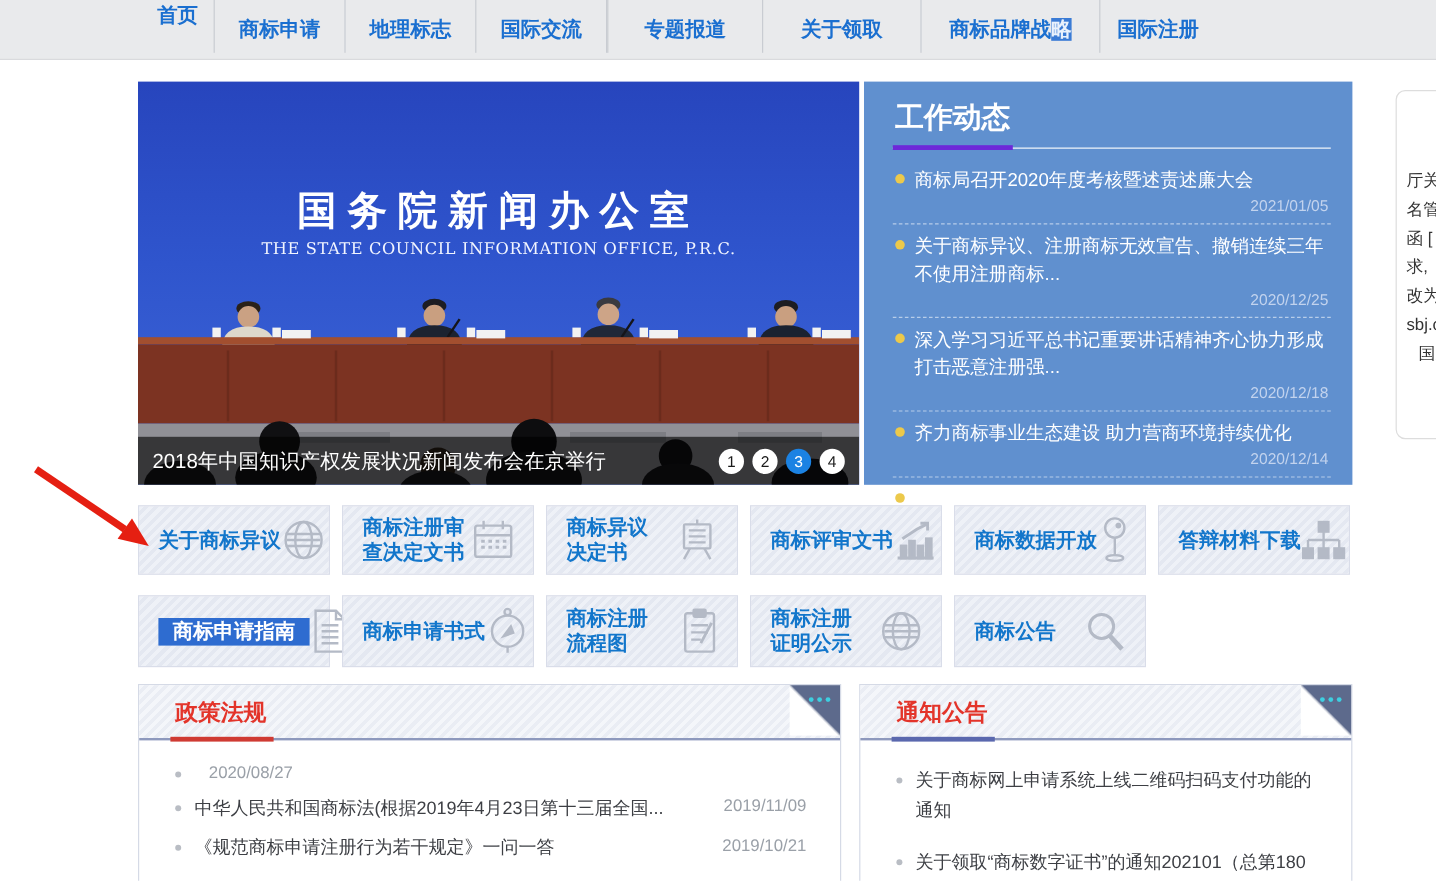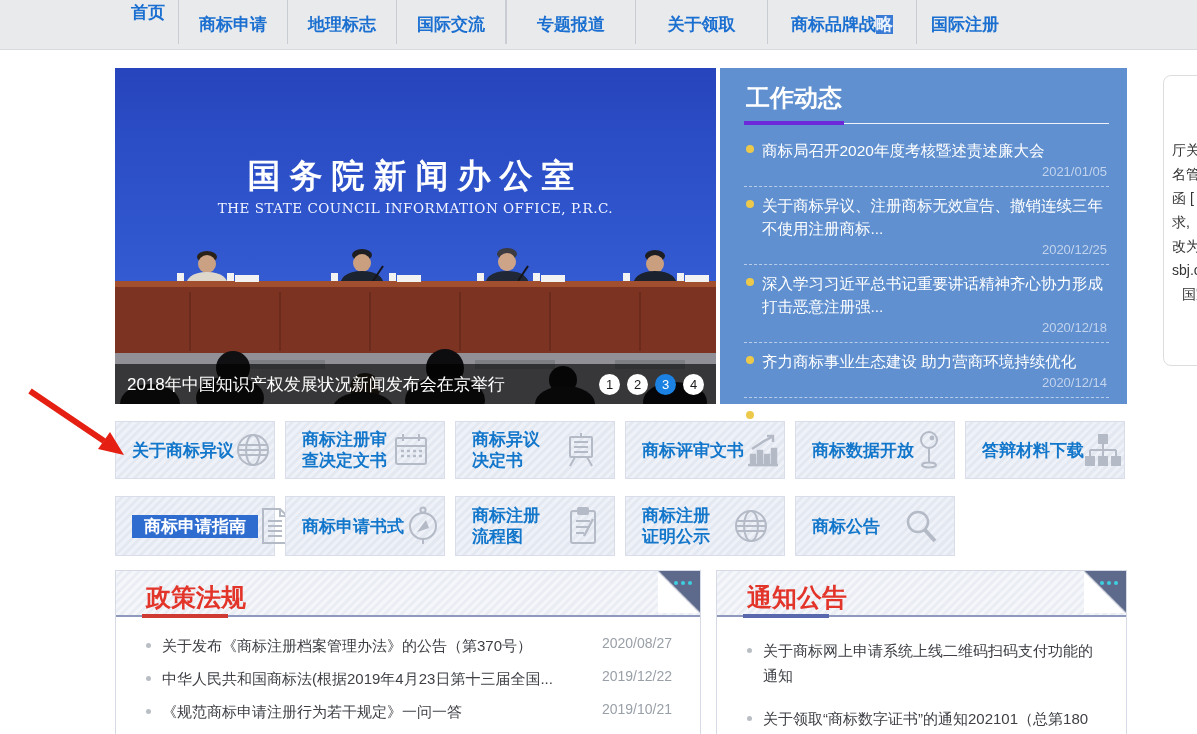--- a/index.html
+++ b/index.html
@@ -69,21 +69,21 @@
   .label-selected { background:#2e6cd0; color:#fff; padding:1px 12px; }
   .svc-icon { flex:0 0 auto; }
 
   
   .list-panel { position:absolute; top:570px; background:#fff; border:1px solid #d5dae6; }
   .list-panel.policy { left:115px; width:586px; height:200px; }
   .list-panel.notice { left:716px; width:411px; height:200px; }
   .panel-head { position:relative; height:46px;
     background:repeating-linear-gradient(135deg,#f4f6fa 0 3px,#eaedf4 3px 6px);
     border-bottom:2px solid #8e99bd; }
-  .panel-title { position:absolute; left:30px; top:10px; color:#e3342a; font-size:25px; font-weight:bold; }
+  .panel-title { position:absolute; left:30px; top:10px; color:#e3342a; font-size:19px; font-weight:bold; }
   .panel-underline { position:absolute; left:26px; bottom:-3px; width:86px; height:4px; }
   .panel-underline.red { background:#cf3a33; }
   .panel-underline.blue { background:#5a68ae; }
   .fold { position:absolute; top:0; right:0; width:42px; height:42px; cursor:pointer;
     background:linear-gradient(to bottom left,#5d6a8c 0 48%, rgba(120,128,150,0.35) 50%, #ffffff 52%); }
   .fold .fdot { position:absolute; width:4px; height:4px; border-radius:50%; background:#3ecfe0; top:10px; }
   .fold .fdot.d1 { right:22px; } .fold .fdot.d2 { right:15px; } .fold .fdot.d3 { right:8px; }
   .plist { padding:12px 0 0 0; }
   .p-item { position:relative; display:flex; align-items:flex-start; padding:6px 28px 6px 46px; cursor:pointer; }
   .p-item::before { content:""; position:absolute; left:30px; top:14px; width:5px; height:5px;
@@ -381,26 +381,25 @@
       <span class="panel-title">政策法规</span>
       <span class="panel-underline red"></span>
       <div class="fold">
         <span class="fdot d1"></span>
         <span class="fdot d2"></span>
         <span class="fdot d3"></span>
       </div>
     </div>
     <div class="plist">
       <div class="p-item">
-        <span class="p-text">关于发布《商标注册档案管理办法》的公告（第370号）</span>
         <span class="p-date">2020/08/27</span>
       </div>
       <div class="p-item">
         <span class="p-text">中华人民共和国商标法(根据2019年4月23日第十三届全国...</span>
-        <span class="p-date">2019/12/22</span>
+        <span class="p-date">2019/11/09</span>
       </div>
       <div class="p-item">
         <span class="p-text">《规范商标申请注册行为若干规定》一问一答</span>
         <span class="p-date">2019/10/21</span>
       </div>
       <div class="p-item">
         
         
       </div>
     </div>

